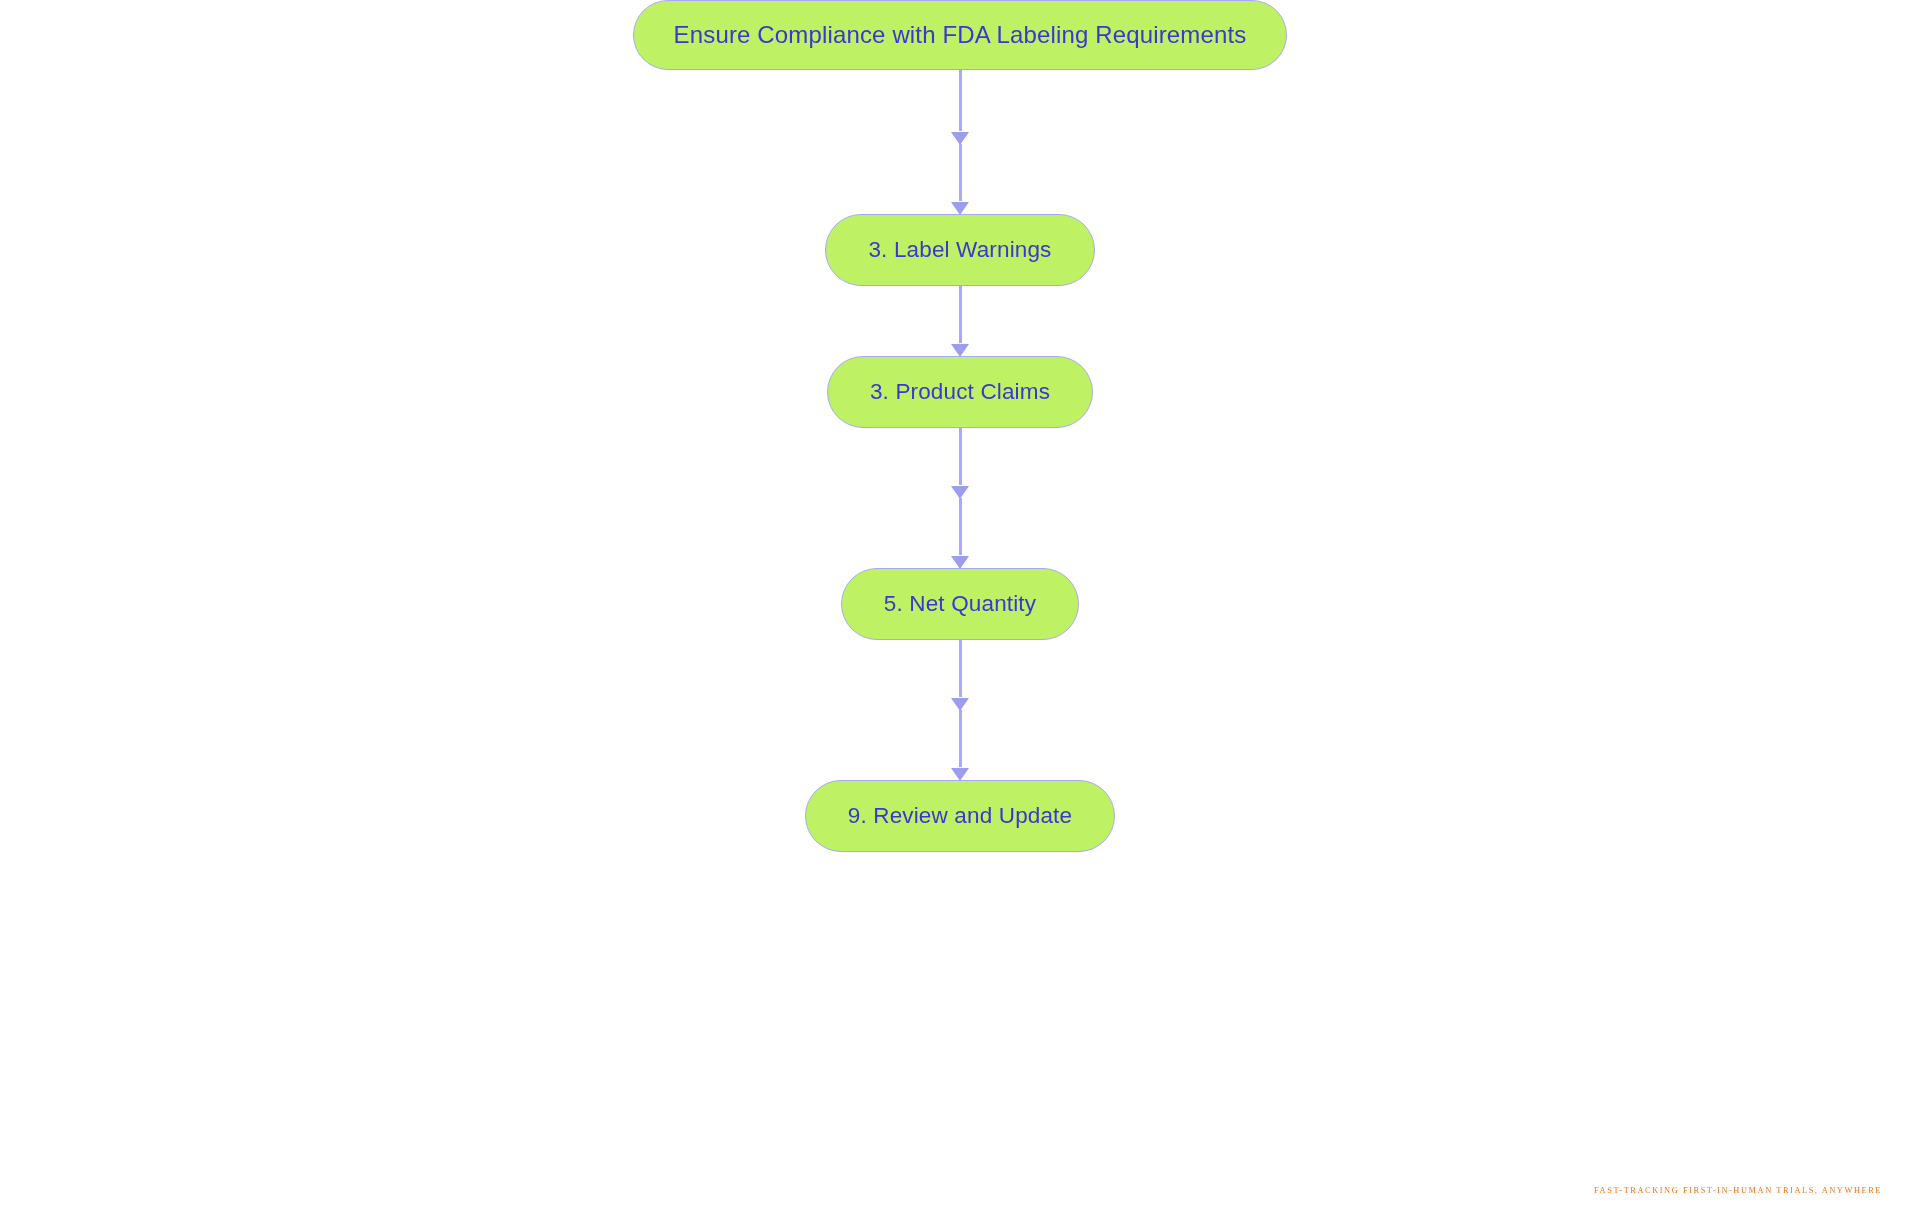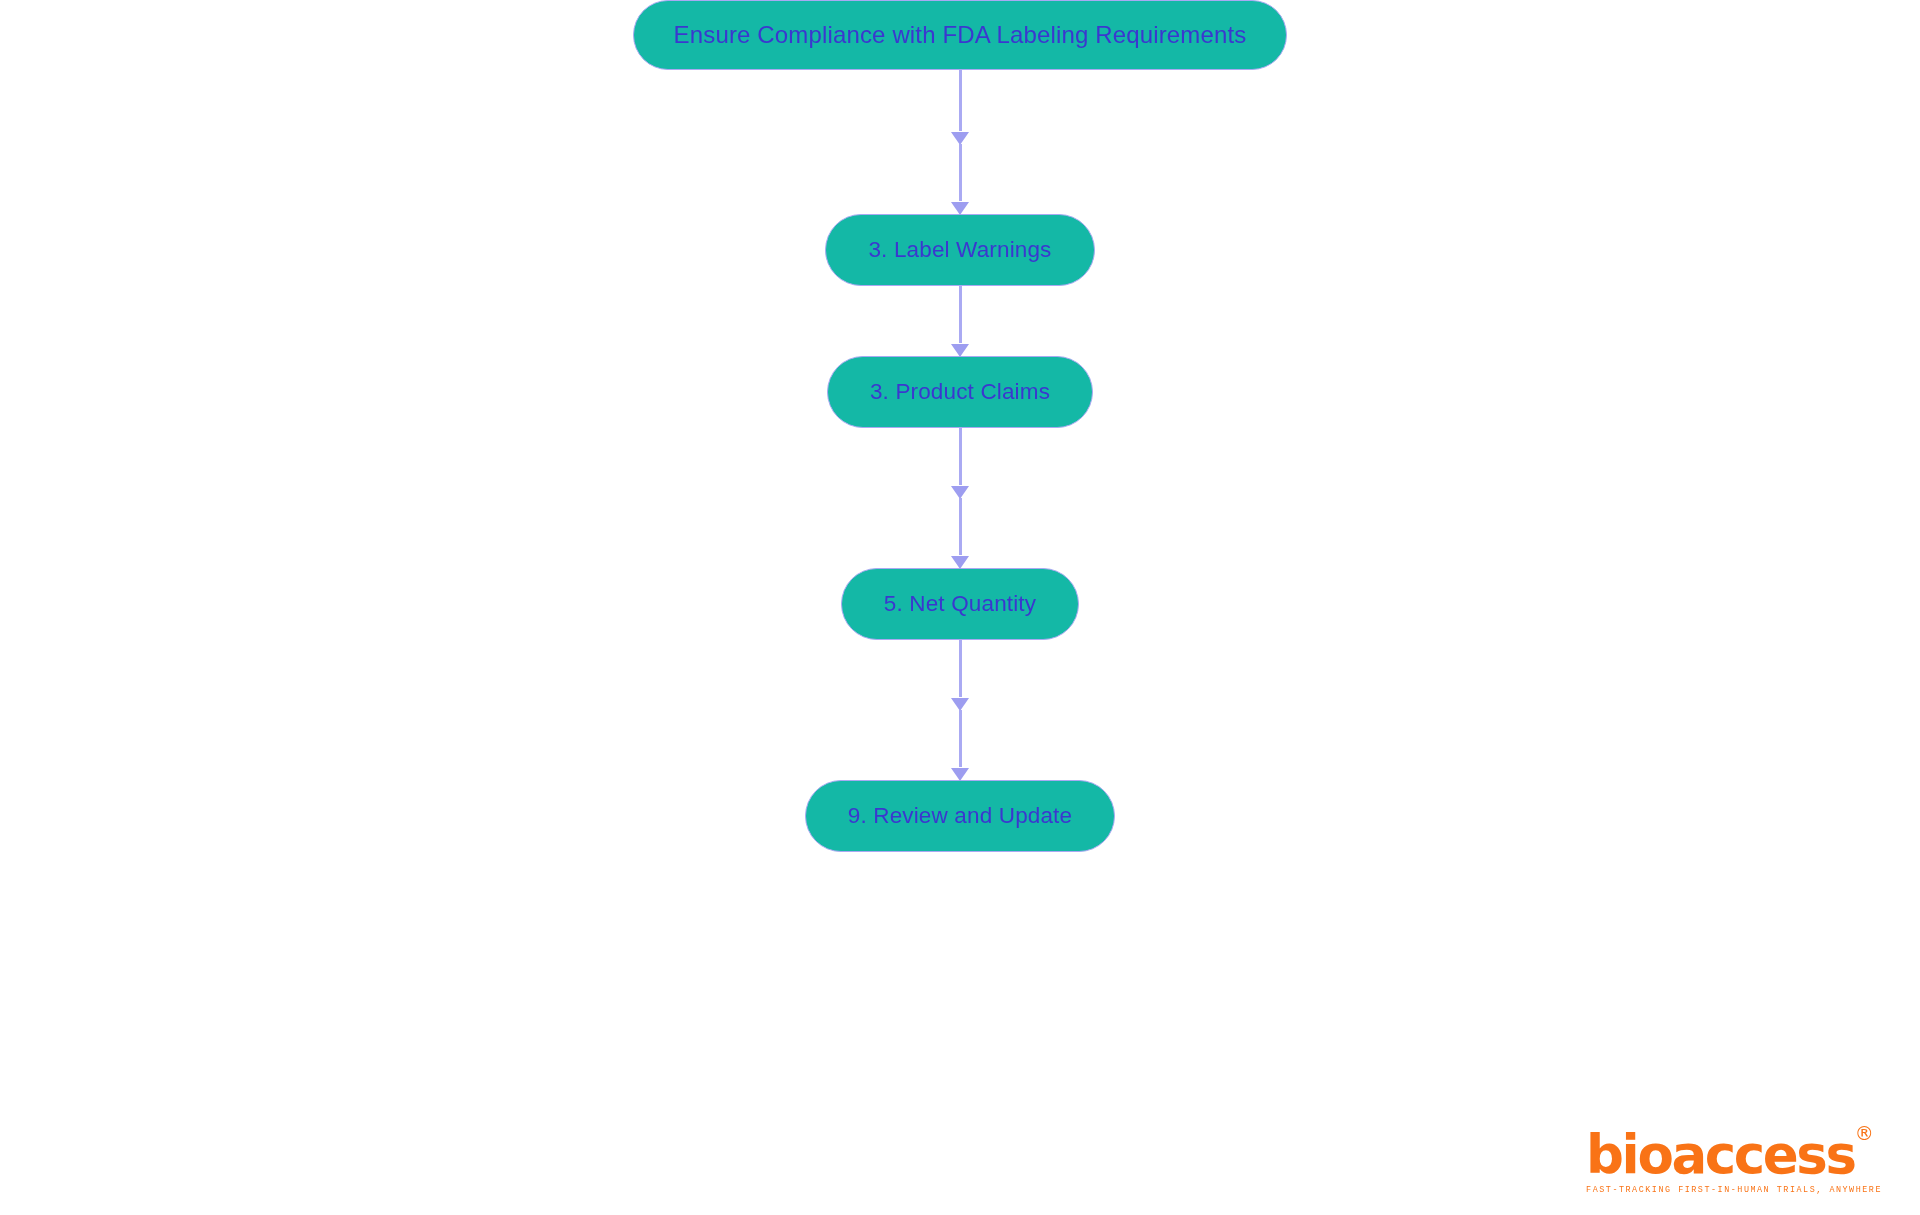--- a/index.html
+++ b/index.html
@@ -36,21 +36,21 @@
     align-items: center;
   }
 
   .node-row {
     display: flex;
     justify-content: center;
     align-items: center;
   }
 
   .node {
-    background: #14b8a6;
+    background: #bef264;
     border: 1.6px solid #a9a9f2;
     color: #3b37cf;
     border-radius: 999px;
     display: flex;
     align-items: center;
     justify-content: center;
     box-sizing: border-box;
     white-space: nowrap;
     letter-spacing: 0.15px;
   }
@@ -116,21 +116,21 @@
   .brand-reg {
     position: absolute;
     top: -4px;
     right: -19px;
     font-size: 19px;
     font-weight: normal;
     letter-spacing: 0;
   }
   .brand-tagline {
     margin-top: 4px;
-    font-family: Liberation Mono, monospace;
+    font-family: Liberation Serif, serif;
     font-size: 8.4px;
     color: #f97316;
     letter-spacing: 1.55px;
     white-space: nowrap;
   }
 </style>
 </head>
 <body>
 
 <div id="flowchart-canvas">
@@ -191,19 +191,16 @@
       <div class="conn-arrow"></div>
     </div>
 
     <div class="node-row">
       <div class="node step-node">9. Review and Update</div>
     </div>
 
   </div>
 
   <div class="brand-logo">
-    <div class="brand-wordmark">
-      <span>bioaccess</span><span class="brand-reg">®</span>
-    </div>
     <div class="brand-tagline">FAST-TRACKING FIRST-IN-HUMAN TRIALS, ANYWHERE</div>
   </div>
 
 </div>
 
 </body></html>

